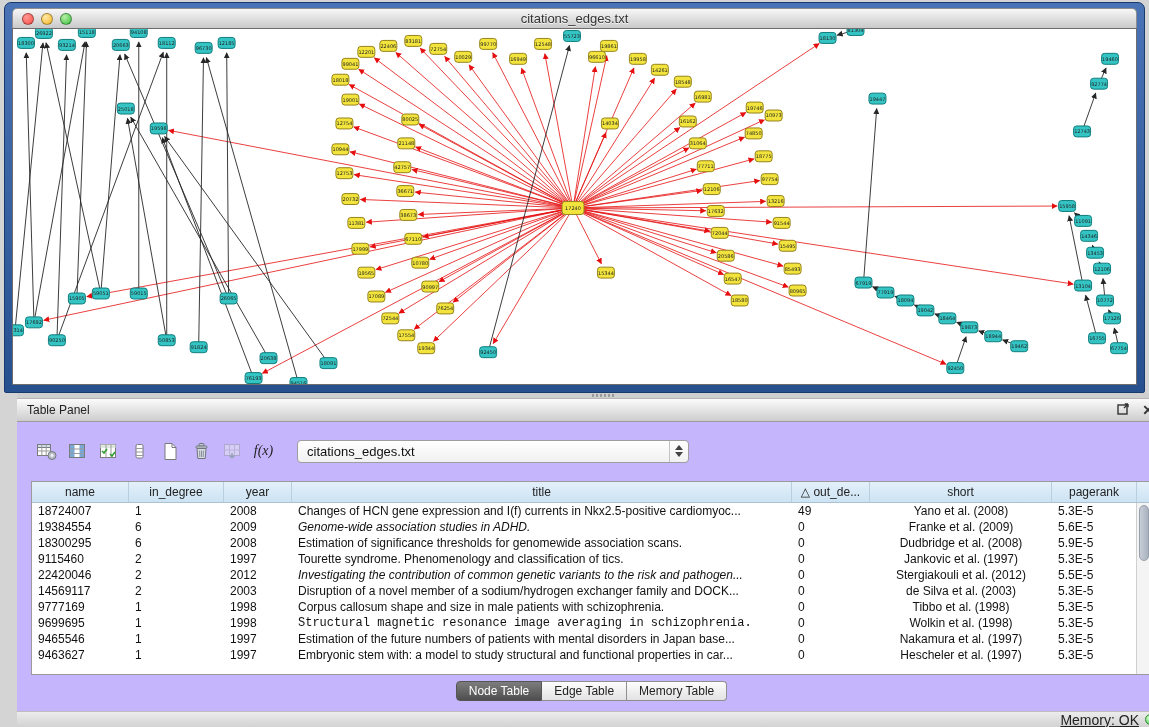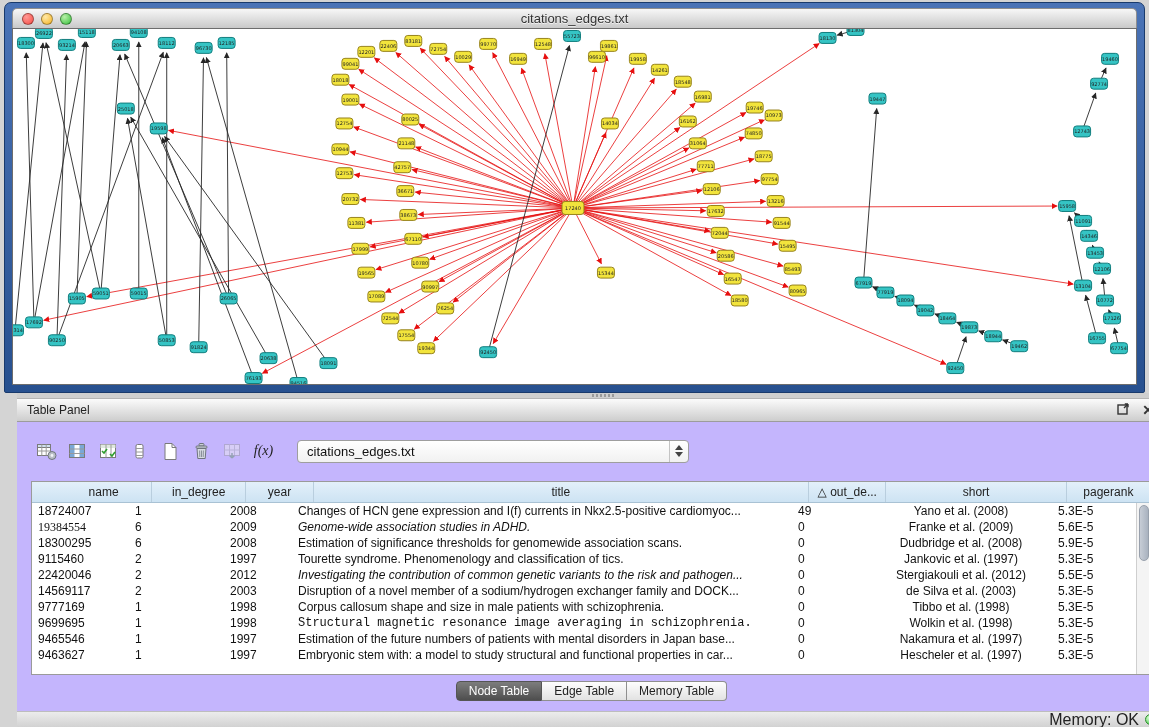--- a/index.html
+++ b/index.html
@@ -64,21 +64,21 @@
   .tabs { position:absolute; left:0; right:0; top:288px; display:flex; justify-content:center; }
   .tab { height:20px; font-size:12px; padding:0 12px; display:flex; align-items:center;
     border:1px solid #8f8f8f; border-left:none; background:linear-gradient(#fdfdfd,#e2e2e2); color:#222; }
   .tab:first-child { border-left:1px solid #8f8f8f; border-radius:4px 0 0 4px; }
   .tab:last-child { border-radius:0 4px 4px 0; }
   .tab.active { background:linear-gradient(#7d7d7d,#4e4e4e); color:#fff; border-color:#555; }
 
   .footer { position:absolute; left:0; bottom:0; width:100%; height:16px;
     background:linear-gradient(#ececec,#d2d2d2); border-top:1px solid #bdbdbd;
     display:flex; align-items:center; justify-content:flex-end; padding-right:10px; gap:6px; }
-  .mem { font-size:16px; color:#222; }
+  .mem { font-size:14px; color:#222;text-decoration:underline; }
   .memdot { width:11px; height:11px; border-radius:50%; border:1px solid #2a8a2a;
     background:radial-gradient(circle at 35% 30%, #d9ffd4, #38c23e); }
 </style>
 </head>
 <body>
 
 <div class="graph-window">
   <div class="titlebar">
     <div class="traffic">
       <span class="tl red"></span>
@@ -742,40 +742,40 @@
       <span class="combo-text">citations_edges.txt</span>
       <span class="combo-arrows">
         <span class="arr-up"></span>
           <span class="arr-dn"></span>
       </span>
     </div>
   </div>
 
   <div class="table-wrap">
     <div class="thead" id="thead">
-        <div class="hcell" style="width: 97px; margin-left: 24px;">name</div>
+        <div class="hcell" style="width: 97px;">name</div>
         <div class="hcell" style="width: 95px;">in_degree</div>
         <div class="hcell" style="width: 68px;">year</div>
         <div class="hcell" style="width: 500px;">title</div>
         <div class="hcell" style="width: 78px;">△ out_de...</div>
         <div class="hcell" style="width: 182px;">short</div>
         <div class="hcell" style="width: 85px;">pagerank</div>
       </div>
     <div class="tbody" id="tbody">
         <div class="trow">
           <div class="tcell left" style="width: 97px;">18724007</div>
           <div class="tcell left" style="width: 95px;">1</div>
           <div class="tcell left" style="width: 68px;">2008</div>
           <div class="tcell left" style="width: 500px;">Changes of HCN gene expression and I(f) currents in Nkx2.5-positive cardiomyoc...</div>
           <div class="tcell left" style="width: 78px;">49</div>
           <div class="tcell center" style="width: 182px;">Yano et al. (2008)</div>
           <div class="tcell left" style="width: 85px;">5.3E-5</div>
         </div>
         <div class="trow">
-          <div class="tcell left" style="width: 97px; font-family: Liberation Serif, serif;">19384554</div>
+          <div class="tcell left" style="width: 97px;">19384554</div>
           <div class="tcell left" style="width: 95px;">6</div>
           <div class="tcell left" style="width: 68px;">2009</div>
           <div class="tcell left" style="width: 500px; font-style: italic;">Genome-wide association studies in ADHD.</div>
           <div class="tcell left" style="width: 78px;">0</div>
           <div class="tcell center" style="width: 182px;">Franke et al. (2009)</div>
           <div class="tcell left" style="width: 85px;">5.6E-5</div>
         </div>
         <div class="trow">
           <div class="tcell left" style="width: 97px;">18300295</div>
           <div class="tcell left" style="width: 95px;">6</div>

